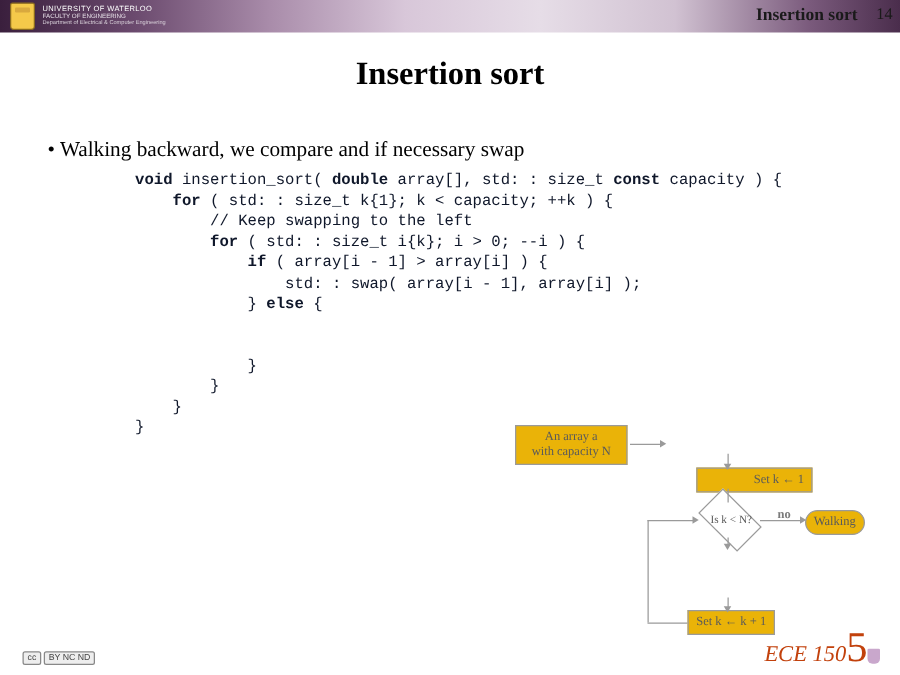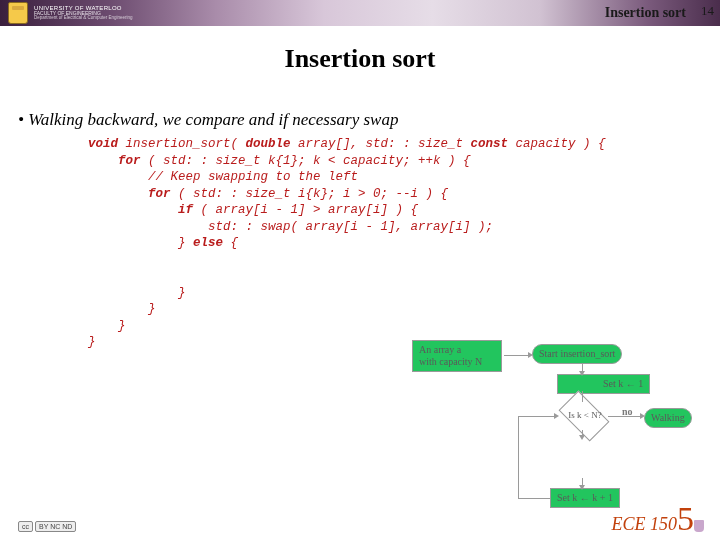--- a/index.html
+++ b/index.html
@@ -65,54 +65,53 @@
   .slide-title {
     text-align: center;
     font-size: 26px;
     font-weight: bold;
     color: #000;
     margin-top: 18px;
     margin-bottom: 36px;
     font-family: Georgia, serif;
   }
   .content {
-    margin-left: 18px;
+    margin-left: 38px;
     margin-right: 20px;
-    font-style: italic;
   }
   .bullet-line {
     font-size: 17px;
     margin-bottom: 6px;
     color: #000;
   }
   .code {
     font-family: 'Courier New', monospace;
     font-size: 12.5px;
     white-space: pre;
     line-height: 1.32;
     margin-left: 70px;
-    color: #b91c1c;
+    color: #0f172a;
   }
   .kw { font-weight: bold; }
   .diagram {
     position: absolute;
     right: 28px;
     top: 340px;
     width: 280px;
     height: 170px;
     font-family: Georgia, serif;
     font-size: 10px;
     color: #5a5a5a;
   }
   .dnode {
     position: absolute;
     border: 1px solid #9a9a9a;
-    background: #22c55e;
+    background: #eab308;
     padding: 3px 6px;
-    text-align: left;
+    text-align: center;
     line-height: 1.2;
   }
   .dnode.round { border-radius: 10px; }
   .footer-left {
     position: absolute;
     left: 18px;
     bottom: 8px;
     display: flex;
     align-items: center;
     gap: 2px;
@@ -216,21 +215,20 @@
 <span>        }</span>
 <span>    }</span>
 <span>}</span></div>
 </div>
 
 <div class="diagram">
   <div class="dnode" style="left:0px; top:0px; width:90px;">
     <div>An array a</div>
       <div>with capacity N</div>
   </div>
-  <div class="dnode round" style="left:120px; top:4px;">Start insertion_sort</div>
   <div class="arrow-line arrow-right" style="left:92px; top:15px; width:26px;"></div>
   <div class="arrowhead ah-right" style="left:116px; top:12px;"></div>
 
   <div class="dnode" style="left:145px; top:34px;padding-left:45px;">Set k ← 1</div>
   <div class="arrow-line arrow-down" style="left:170px; top:23px; height:10px;"></div>
   <div class="arrowhead ah-down" style="left:167px; top:31px;"></div>
 
   <div class="diamond" style="left:150px; top:62px;"></div>
   <div class="diamond-label" style="left:148px; top:70px;">Is k &lt; N?</div>
   <div class="arrow-line arrow-down" style="left:170px; top:51px; height:11px;"></div>

